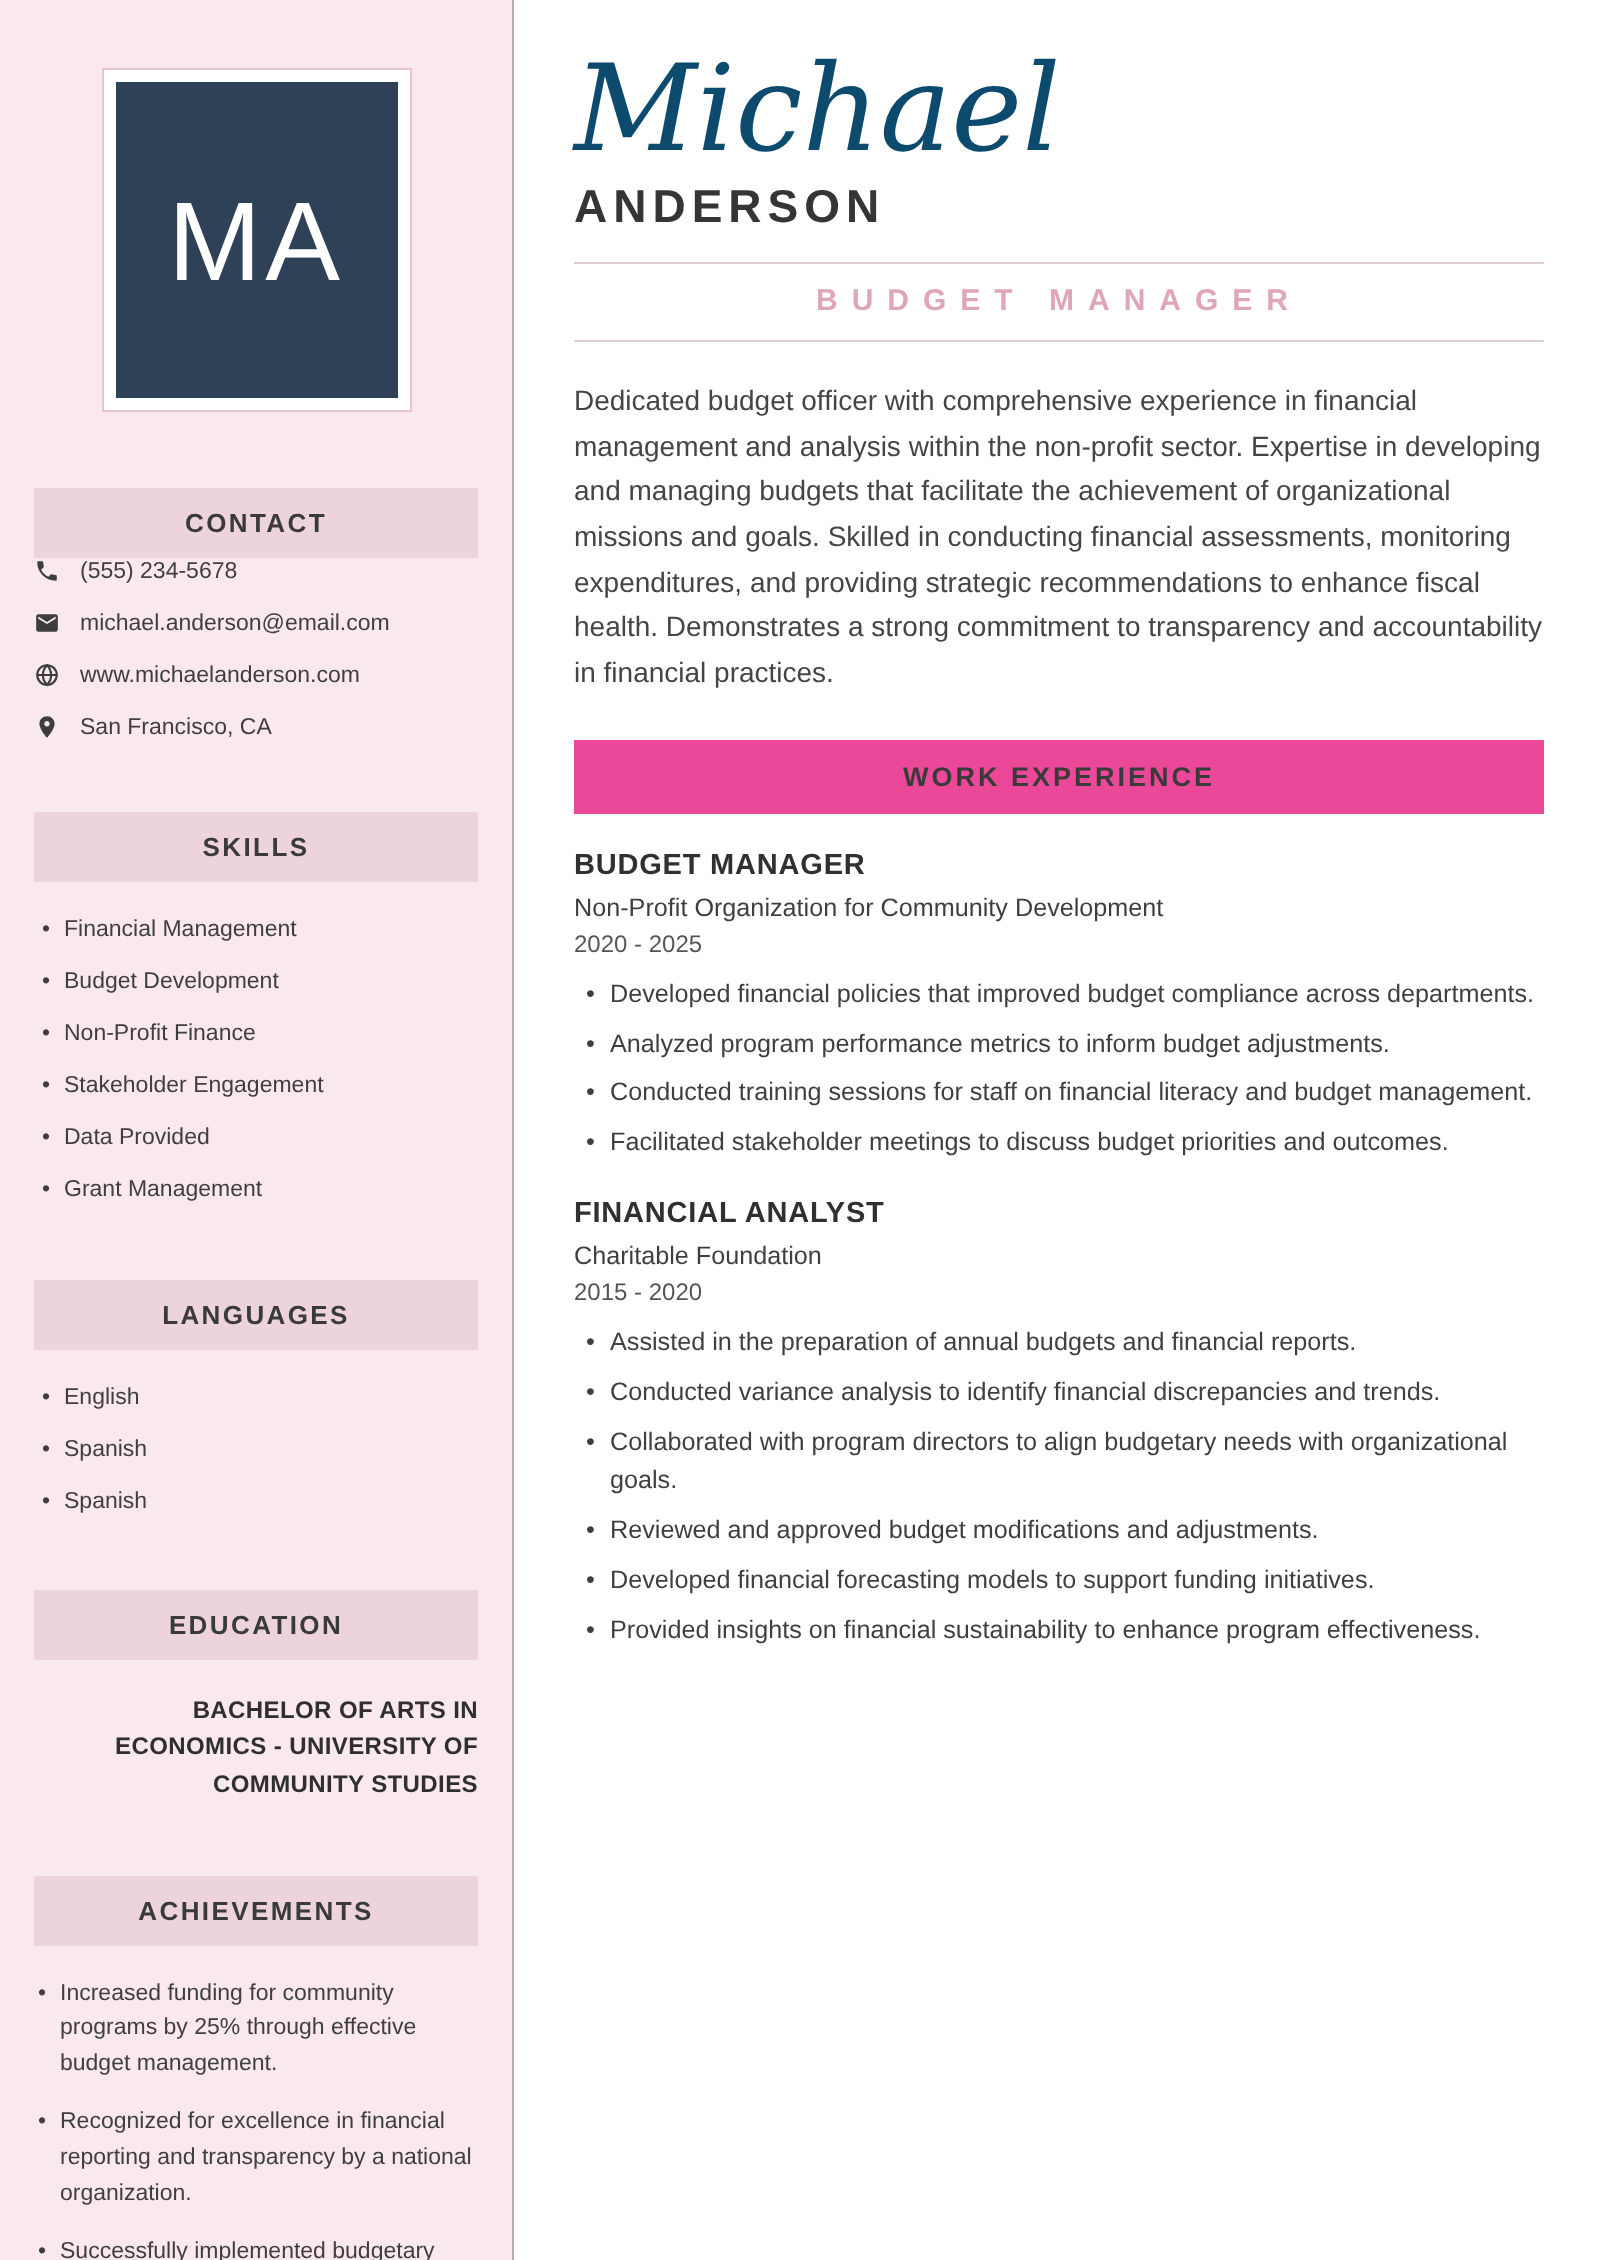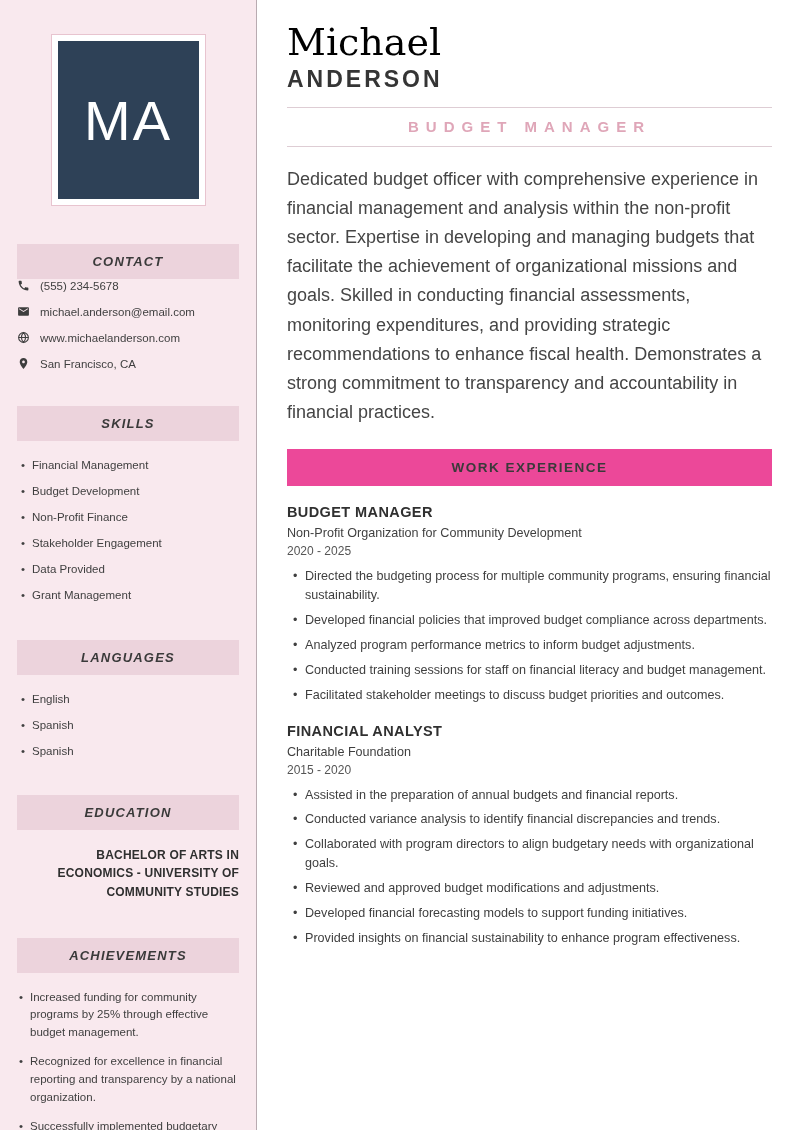--- a/index.html
+++ b/index.html
@@ -34,21 +34,20 @@
   .photo-inner span {
     color: #ffffff; font-size: 56px; letter-spacing: 2px; font-weight: 400;
   }
   .band {
     background: #ecd3dc;
     text-align: center;
     padding: 10px 4px;
     font-weight: 700; font-size: 13px; letter-spacing: 1.2px;
     color: #3a3a3a;
     margin-top: 36px;
-    font-style: italic;
   }
   .band.first { margin-top: 38px; }
   .contact-list { }
   .contact-row {
     display: flex; align-items: center; gap: 10px;
     margin-bottom: 13px;
     font-size: 11.5px; color: #3f3f3f;
   }
   .cicon { width: 13px; height: 13px; display: inline-flex; flex-shrink: 0; }
   .cicon svg { width: 13px; height: 13px; }
@@ -69,40 +68,41 @@
     position: relative; padding-left: 11px;
     font-size: 11.5px; color: #3f3f3f;
     margin-bottom: 11px; line-height: 1.55;
   }
   .ach-list li::before { content: "•"; position: absolute; left: 0; top: 0; }
 
   
   .main { flex: 1; padding: 22px 28px 0 30px; }
   .first-name {
     font-family: "DejaVu Serif", serif;
-    font-size: 38px; line-height: 1.1; color: #000000;
+    font-style: italic;
+    font-size: 60px; line-height: 1.1; color: #0c4a6e;
   }
   .last-name {
     font-size: 23px; font-weight: 700; letter-spacing: 3px;
     color: #353535; margin-top: 2px;
   }
   .title-block {
     margin-top: 14px;
     border-top: 1px solid #decdd4;
     border-bottom: 1px solid #decdd4;
     padding: 10px 0;
     text-align: center;
   }
   .job-title {
     color: #dfa6b8; font-weight: 700;
     letter-spacing: 7px; font-size: 15px;
   }
   .summary {
     margin-top: 18px;
-    font-size: 18px; line-height: 1.62; color: #454545;
+    font-size: 14px; line-height: 1.62; color: #454545;
   }
   .xp-band {
     margin-top: 22px;
     background: #ec4899;
     text-align: center;
     padding: 11px 0;
     font-weight: 700; font-size: 13.5px; letter-spacing: 1.5px;
     color: #3a3a3a;
   }
   .role { margin-top: 18px; font-size: 14.5px; font-weight: 700; letter-spacing: .4px; color: #303030; }
@@ -218,21 +218,20 @@
 
     <div class="xp-band">
       <span>WORK EXPERIENCE</span>
     </div>
 
     <section>
       <div class="role">BUDGET MANAGER</div>
       <div class="company">Non-Profit Organization for Community Development</div>
       <div class="dates">2020 - 2025</div>
       <ul class="bullets">
-        <li>Directed the budgeting process for multiple community programs, ensuring financial sustainability.</li>
         <li>Developed financial policies that improved budget compliance across departments.</li>
         <li>Analyzed program performance metrics to inform budget adjustments.</li>
         <li>Conducted training sessions for staff on financial literacy and budget management.</li>
         <li>Facilitated stakeholder meetings to discuss budget priorities and outcomes.</li>
       </ul>
     </section>
 
     <section>
       <div class="role">FINANCIAL ANALYST</div>
       <div class="company">Charitable Foundation</div>

